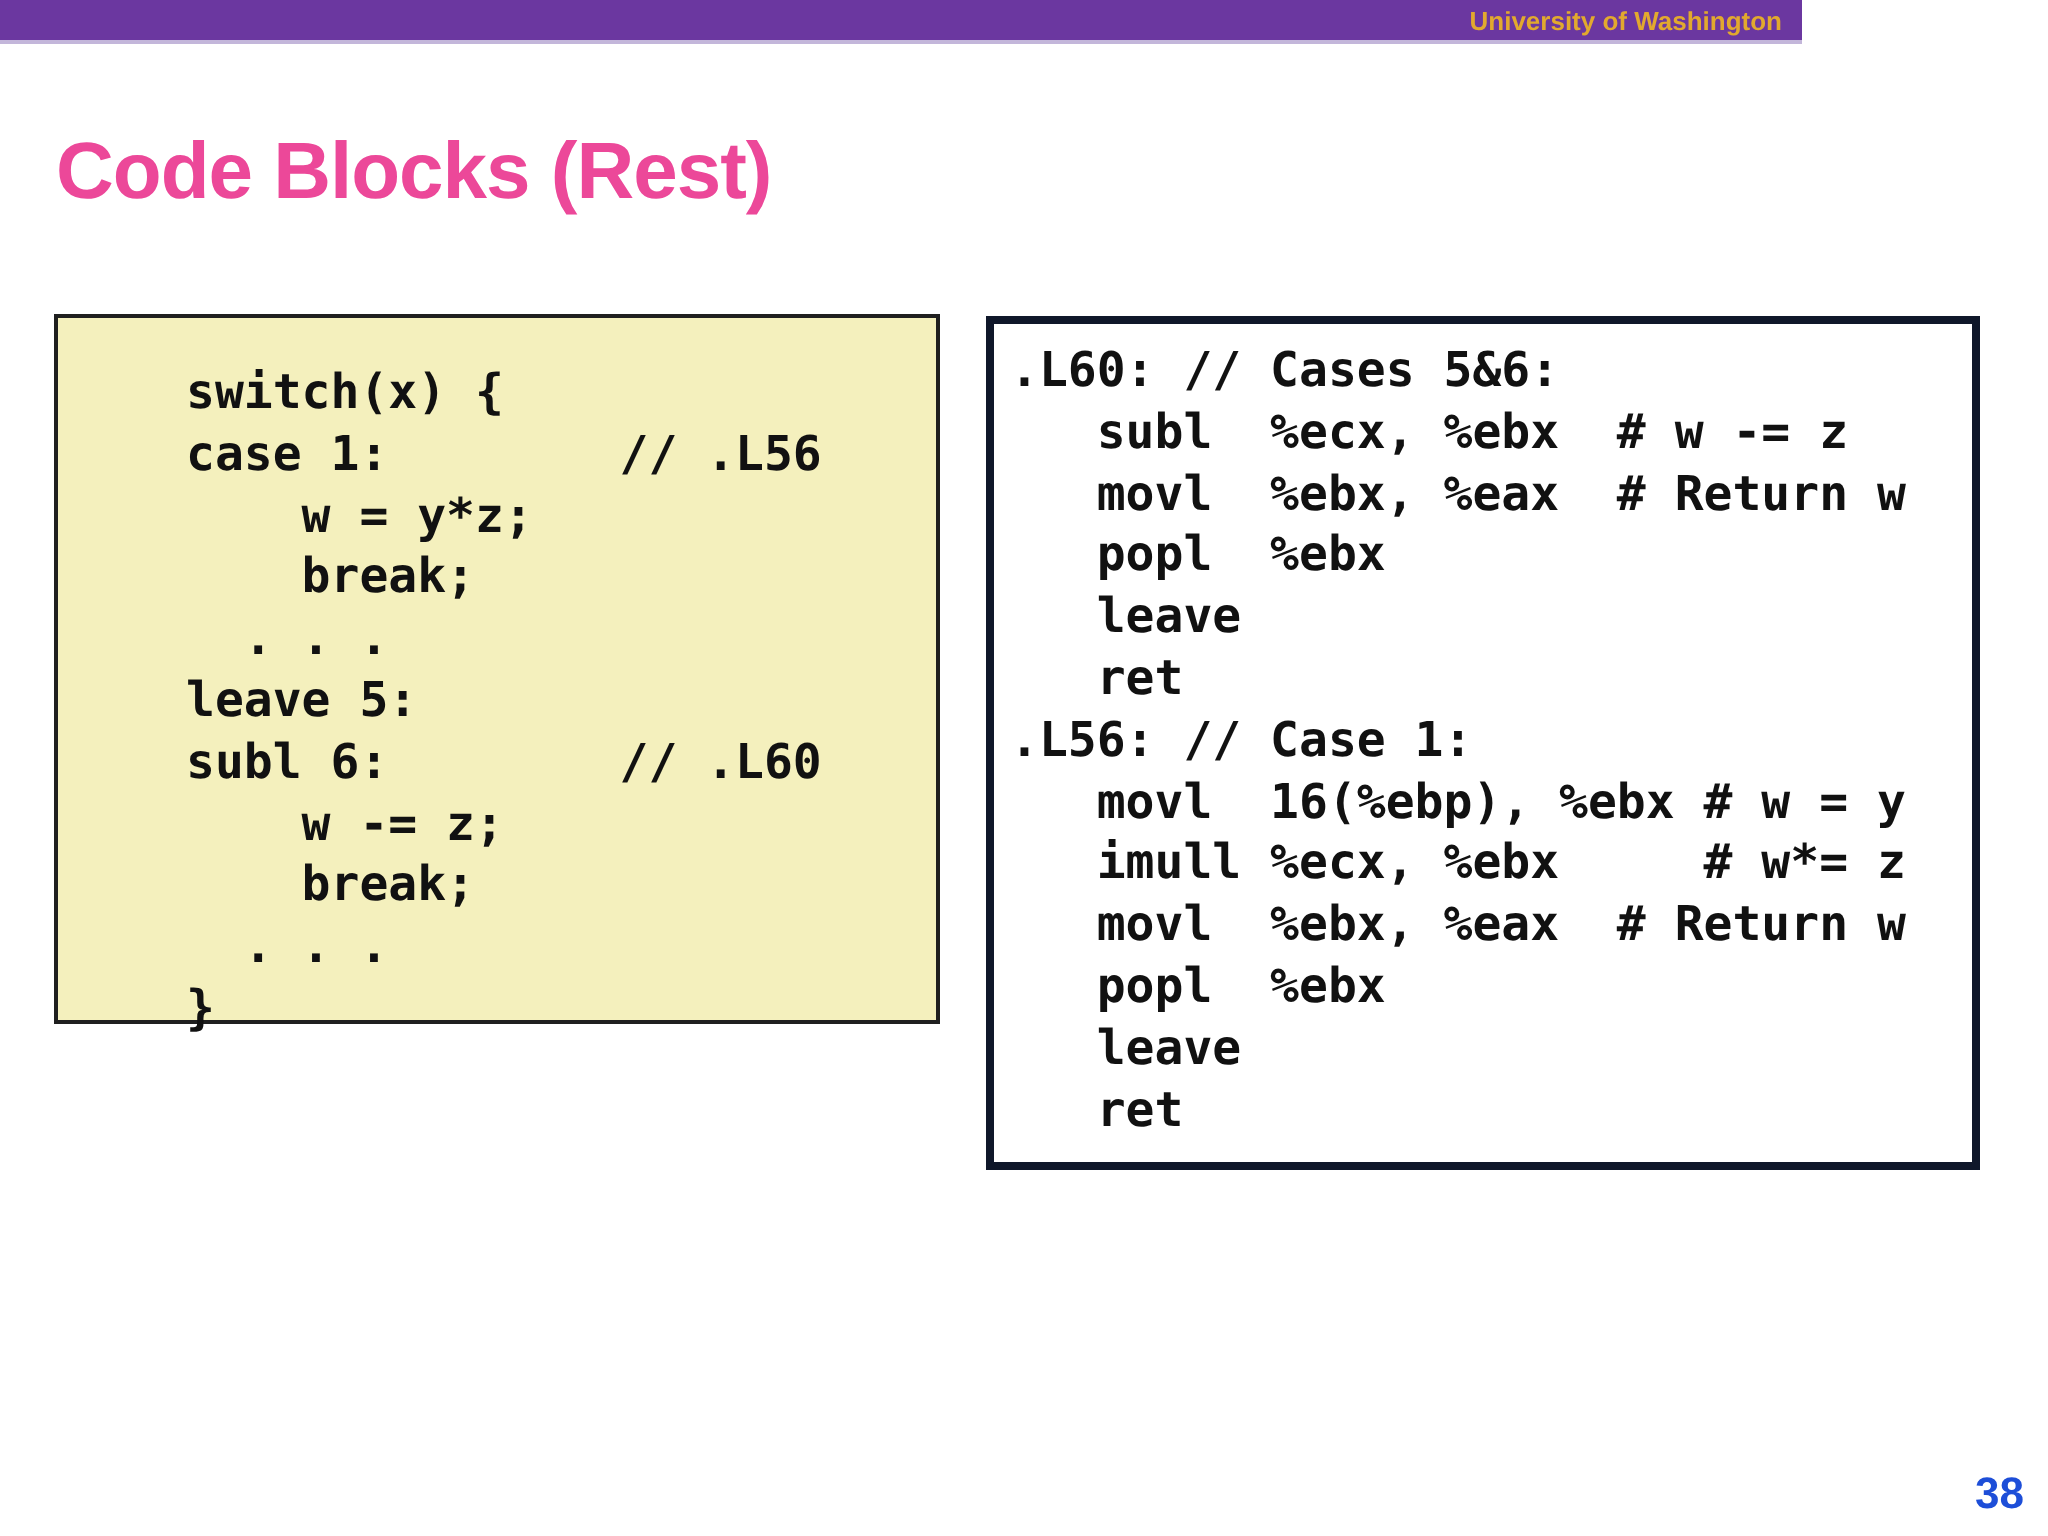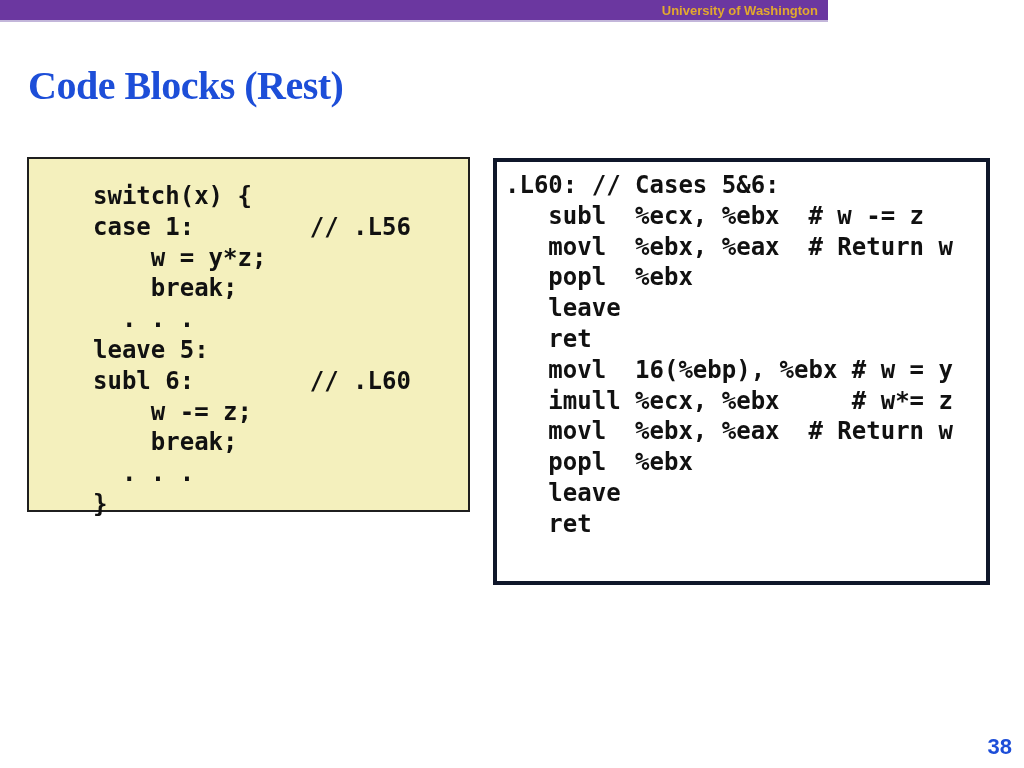--- a/index.html
+++ b/index.html
@@ -10,21 +10,21 @@
     height: 768px;
     background: #ffffff;
     font-family: "Liberation Sans", sans-serif;
     overflow: hidden;
   }
 
   
   .header-bar {
     position: absolute;
     top: 0; left: 0;
-    width: 828px;
+    width: 901px;
     height: 22px;
     background: #6B37A0;
     border-bottom: 2px solid #C3B6DA;
   }
   .institution {
     position: absolute;
     top: 3px;
     right: 10px;
     color: #E2A92E;
     font-size: 13px;
@@ -33,24 +33,23 @@
     line-height: 16px;
   }
 
   
   .slide-title {
     position: absolute;
     left: 28px;
     top: 62px;
     font-size: 40px;
     font-weight: bold;
-    color: #1d4ed8;
+    color: #ec4899;
     letter-spacing: -0.5px;
     line-height: 48px;
-    font-family: Liberation Serif, serif;
   }
 
   
   .code-panel {
     position: absolute;
     font-family: "DejaVu Sans Mono", "Liberation Mono", monospace;
     font-weight: bold;
     font-size: 24px;
     line-height: 30.8px;
     color: #111111;
@@ -112,20 +111,21 @@
   <div class="code-line">}</div>
 </div>
 
 <div class="code-panel asm-panel">
   <div class="code-line">.L60: // Cases 5&amp;6:</div>
   <div class="code-line">   subl  %ecx, %ebx  # w -= z</div>
   <div class="code-line">   movl  %ebx, %eax  # Return w</div>
   <div class="code-line">   popl  %ebx</div>
   <div class="code-line">   leave</div>
   <div class="code-line">   ret</div>
+  <div class="code-line">.L56: // Case 1:</div>
   <div class="code-line">   movl  16(%ebp), %ebx # w = y</div>
   <div class="code-line">   imull %ecx, %ebx     # w*= z</div>
   <div class="code-line">   movl  %ebx, %eax  # Return w</div>
   <div class="code-line">   popl  %ebx</div>
   <div class="code-line">   leave</div>
   <div class="code-line">   ret</div>
 </div>
 
 <div class="page-number">38</div>
 

